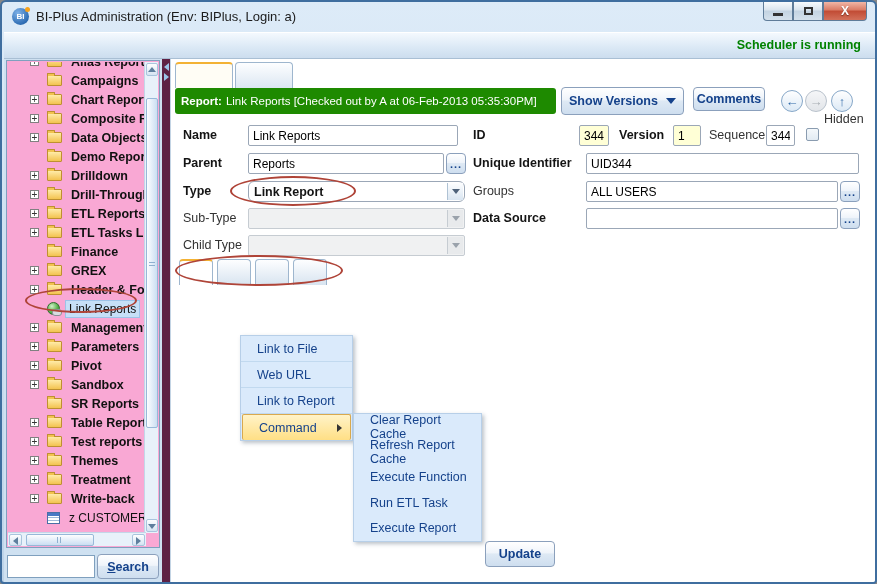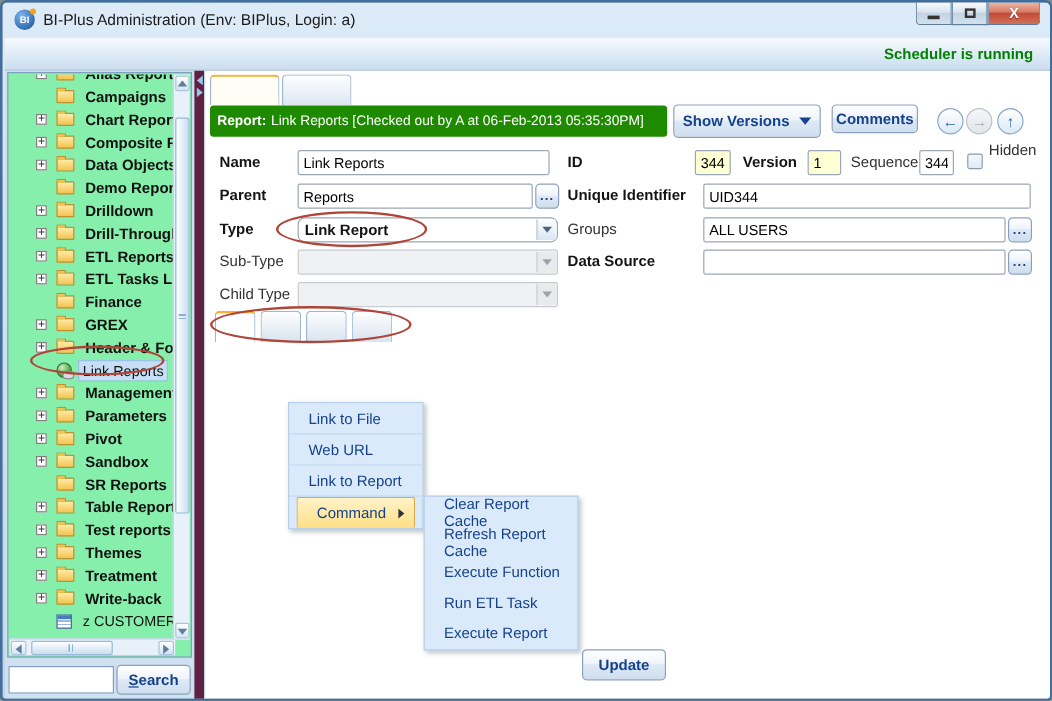--- a/index.html
+++ b/index.html
@@ -33,21 +33,21 @@
     background:linear-gradient(#F4F9FE,#DAE8F5 60%,#CCDDEE);
     border-top:1px solid #FFFFFF; border-bottom:1px solid #A9BFD4;
     display:flex; align-items:center; padding:0 12px; }
   .menubar .menu-item { color:#15428B; font-size:12.5px; margin-right:26px; cursor:default; }
   .scheduler-status { margin-left:auto; color:#008200; font-weight:bold; font-size:12.5px; }
 
   
   .left-panel { position:absolute; left:2px; top:57px; width:158px; height:525px;
     background:#CFE1F1; }
   .tree-box { position:absolute; left:2px; top:1px; width:154px; height:488px;
-    background:#86efac; border:1px solid #7FA0BE; }
+    background:#f9a8d4; border:1px solid #7FA0BE; }
   .tree-rows { position:absolute; left:1px; top:1px; width:138px; height:471px; overflow:hidden; }
   .tree-row { height:19px; display:flex; align-items:center; white-space:nowrap; }
   .tree-row.partial { margin-top:-10px; }
   .expander { width:9px; height:9px; margin-left:22px; border:1px solid #808080; background:#fff;
     position:relative; flex:0 0 auto; }
   .expander::before { content:"+"; position:absolute; left:0; top:-3px; width:7px;
     font-size:10px; line-height:13px; color:#333; text-align:center; }
   .tree-row.no-expand .expander { visibility:hidden; }
   .node-icon { width:15px; height:11px; margin-left:8px; position:relative; flex:0 0 auto;
     background:linear-gradient(#FFEBA8,#F3C350); border:1px solid #BE9030; border-radius:1px; }
@@ -172,21 +172,21 @@
   .ctx-menu { position:absolute; background:#DAEAFB; border:1px solid #B7CFE8;
     box-shadow:2px 2px 4px rgba(60,80,100,.35); z-index:50; }
   .menu1 { left:238px; top:333px; width:113px; }
   .menu2 { left:351px; top:411px; width:129px; }
   .ctx-item { height:26px; display:flex; align-items:center; padding:0 8px 0 16px;
     font-size:12.5px; color:#15428B; position:relative; }
   .menu1 .ctx-item { border-bottom:1px solid rgba(173,203,230,.55); }
   .menu1 .ctx-item:last-child { border-bottom:none; }
   .menu2 .ctx-item { height:25.4px; }
   .ctx-item.highlighted { background:linear-gradient(#FFF3C8,#FFDF85); border:1px solid #D9A94E;
-    border-radius:2px; margin:0 6px; }
+    border-radius:2px; margin:0 1px; }
   .ctx-item .sub-arrow { position:absolute; right:8px; width:0; height:0;
     border-top:4px solid transparent; border-bottom:4px solid transparent; border-left:5px solid #333; }
 
   
   .annot { position:absolute; border:2px solid #AF4438; border-radius:50%; z-index:60; pointer-events:none; }
   .annot-tree { left:23px; top:286px; width:112px; height:25px; }
   .annot-type { left:228px; top:174px; width:126px; height:30px; }
   .annot-tab  { left:173px; top:253px; width:168px; height:31px; }
 
   u { text-decoration:underline; }
@@ -442,21 +442,21 @@
         </span>
     </div>
 
     <div class="flabel" style="left:302px; top:69px;">ID</div>
     <input class="tinput yellow" style="left: 408px; top: 66px; width: 30px;" value="344">
     <div class="flabel" style="left:448px; top:69px;">Version</div>
     <input class="tinput yellow" style="left: 502px; top: 66px; width: 28px;" value="1">
     <div class="flabel plain" style="left:538px; top:69px;">Sequence</div>
     <input class="tinput" style="left: 595px; top: 66px; width: 29px;" value="344">
     <div class="checkbox" style="left:635px; top:69px;"></div>
-    <div class="flabel plain" style="left:653px; top:59px;text-align:right;">Hidden</div>
+    <div class="flabel plain" style="left:653px; top:53px;text-align:right;">Hidden</div>
 
     <div class="flabel" style="left:302px; top:97px;">Unique Identifier</div>
     <input class="tinput" style="left: 415px; top: 94px; width: 273px;" value="UID344">
 
     <div class="flabel plain" style="left:302px; top:125px;">Groups</div>
     <input class="tinput" style="left: 415px; top: 122px; width: 252px;" value="ALL USERS">
     <div class="browse-btn glass" style="left:669px; top:122px;">...</div>
 
     <div class="flabel" style="left:302px; top:152px;">Data Source</div>
     <input class="tinput" style="left: 415px; top: 149px; width: 252px;" value="">

